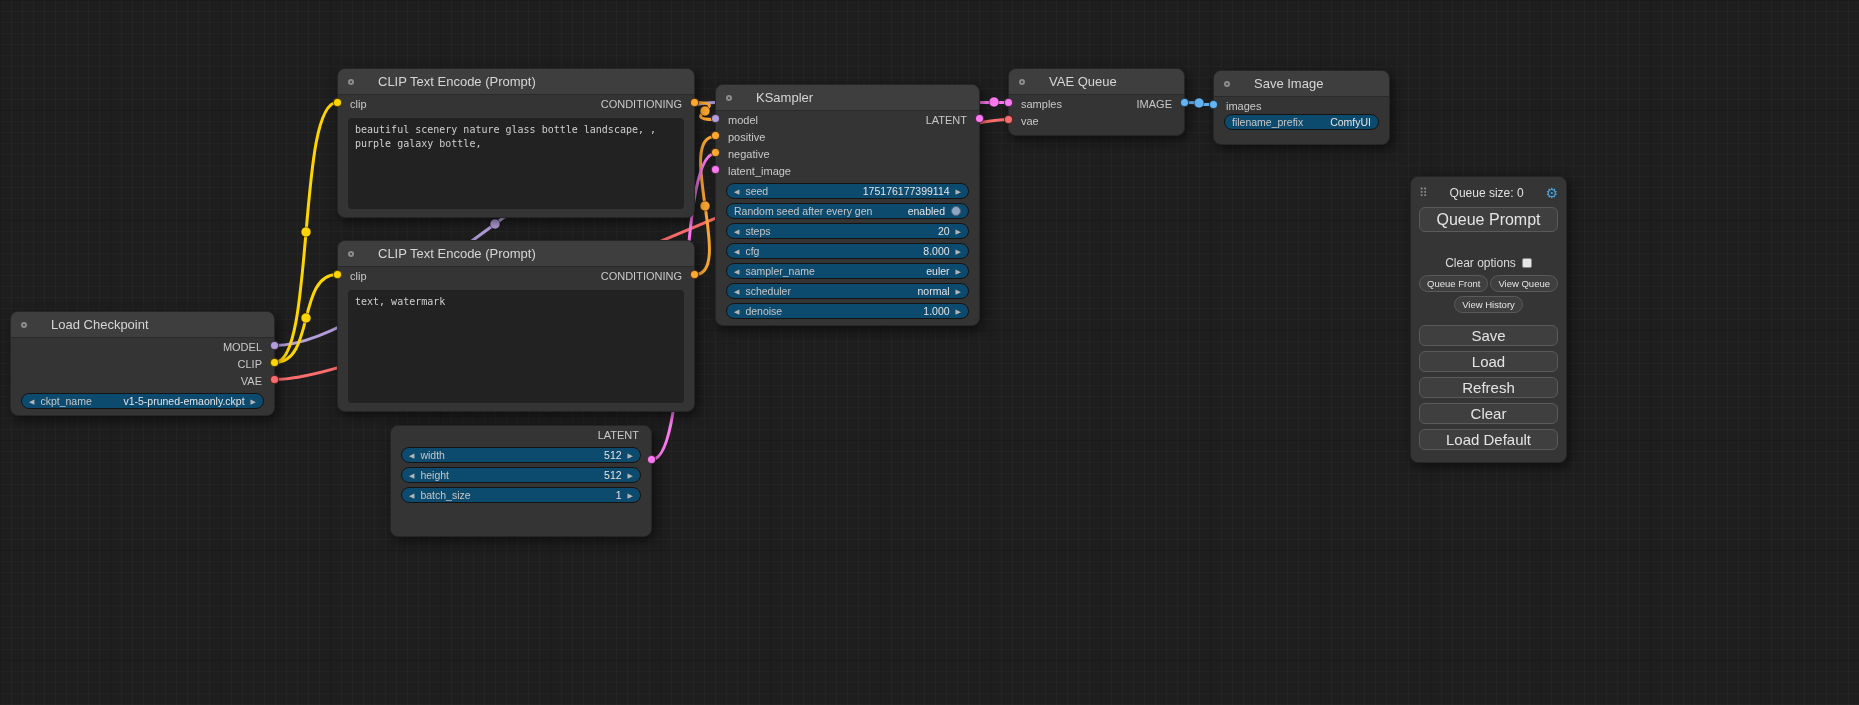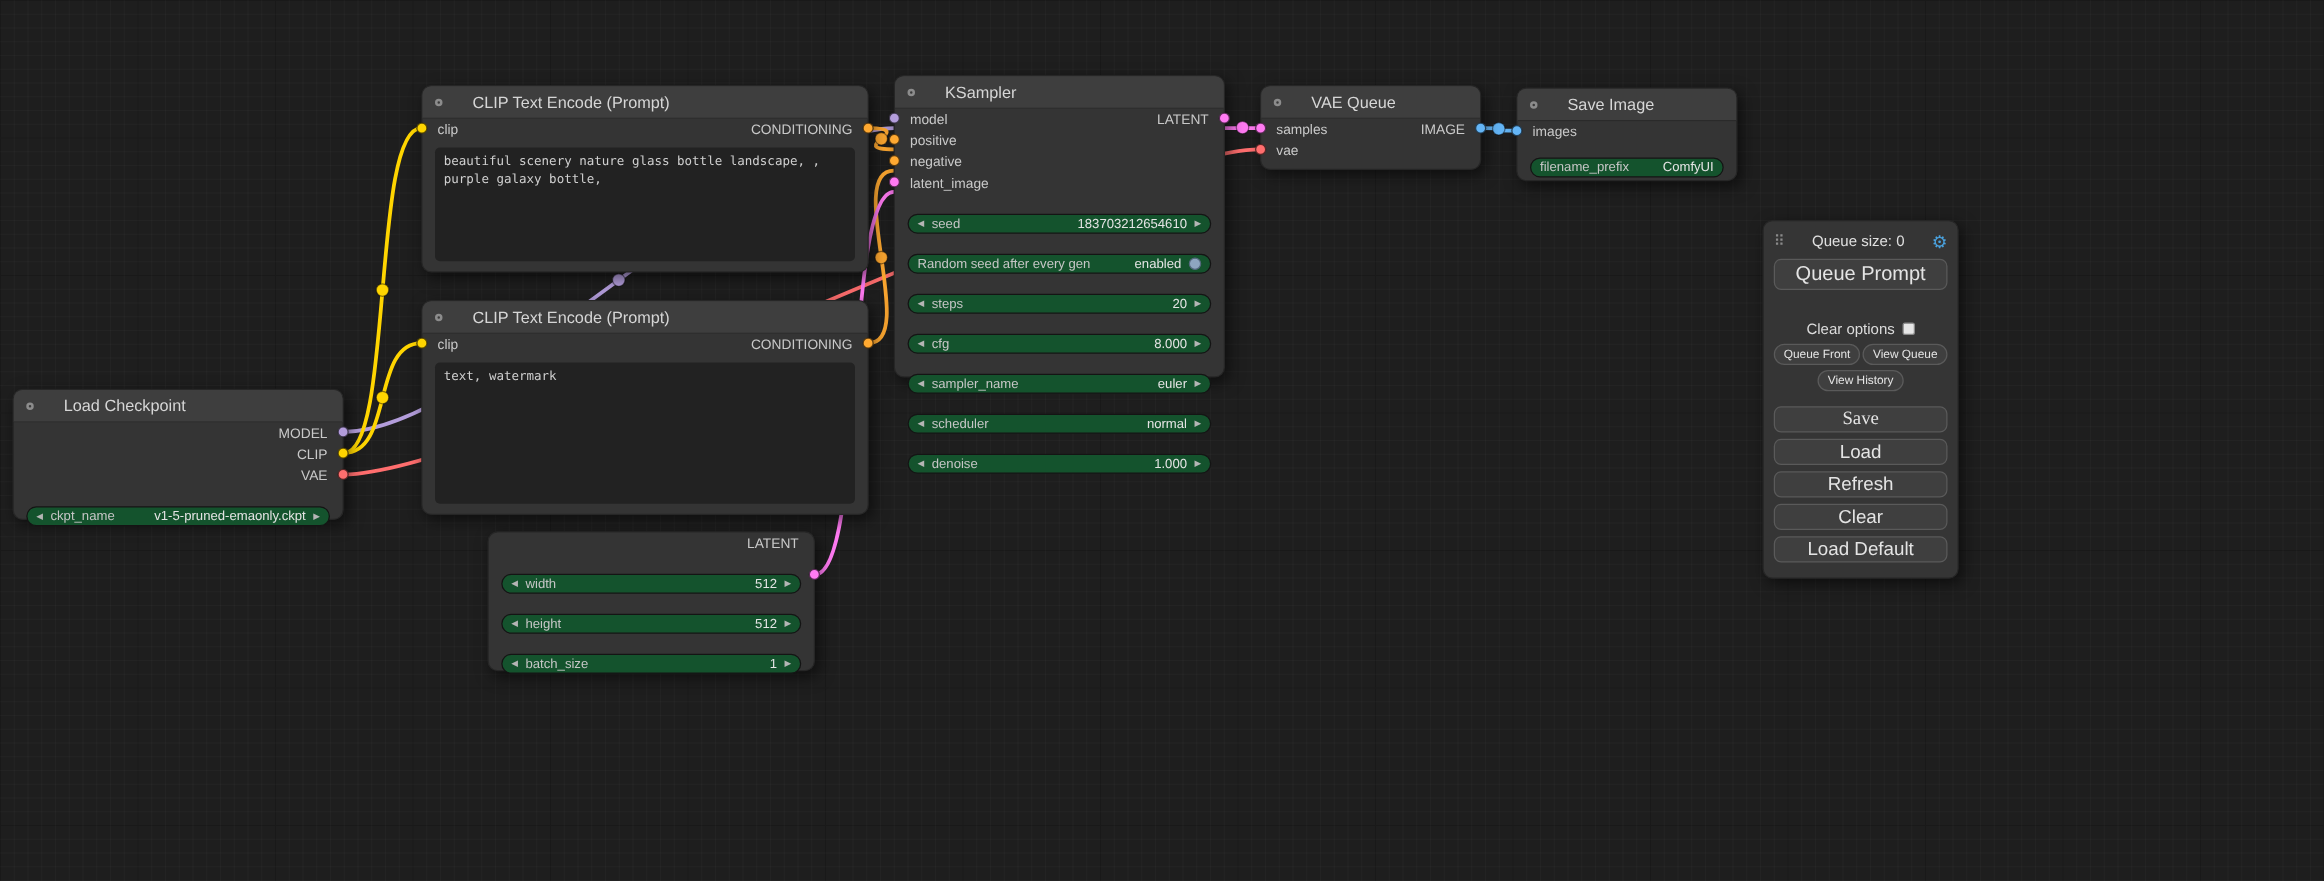--- a/index.html
+++ b/index.html
@@ -32,23 +32,23 @@
   .dot.in  { left:-5px; }
   .dot.out { right:-5px; }
   .c-model  { background:#B39DDB; }
   .c-clip   { background:#FFD500; }
   .c-vae    { background:#FF6E6E; }
   .c-cond   { background:#FFA931; }
   .c-latent { background:#FF7AF2; }
   .c-image  { background:#64B5F6; }
 
   .widgets { display:flex; flex-direction:column; gap:4px; padding:4px 10px 0; }
-  .widget { height:16px; background:#14532d; border:1px solid #141414;
+  .widget { height:16px; background:#0c4a6e; border:1px solid #141414;
             border-radius:8px; display:flex; align-items:center;
-            padding:0 7px; gap:6px; font-size:10.5px; color:#c6c6c6;margin-top:12px; }
+            padding:0 7px; gap:6px; font-size:10.5px; color:#c6c6c6; }
   .warr { font-size:7px; color:#b5b5b5; line-height:1; cursor:pointer; }
   .wvalue { margin-left:auto; color:#e4e4e4; }
   .toggle-dot { width:10px; height:10px; border-radius:50%; background:#8ea6c0;
                 border:1px solid #55687e; flex:0 0 auto; }
 
   .prompt-text { display:block; margin:6px 10px 0; width:calc(100% - 20px);
                  background:#222; border:none; border-radius:4px; resize:none;
                  color:#cfcfcf; font-family:"DejaVu Sans Mono", monospace;
                  font-size:10px; line-height:14px; padding:5px 7px; outline:none; }
 
@@ -58,21 +58,21 @@
            padding:6px 8px 12px; display:flex; flex-direction:column; }
   .panel-header { display:flex; align-items:center; height:20px;
                   color:#e0e0e0; font-size:12px; }
   .drag-handle { color:#8a8a8a; font-size:12px; cursor:grab; }
   .queue-size-label { flex:1; text-align:center; }
   .gear { color:#4aa3e0; font-size:14px; cursor:pointer; }
   .btn { background:#3f3f3f; border:1px solid #5a5a5a; color:#e4e4e4;
          border-radius:6px; font-family:inherit; cursor:pointer; }
   .btn-xl { height:25px; font-size:16px; margin:4px 0 20px; width:100%; }
   .btn-lg { height:21px; font-size:15px; width:100%; margin-top:5px; }
-  .mt10 { margin-top:12px;font-family:Liberation Serif, serif; }
+  .mt10 { margin-top:12px; }
   .extra-row { display:flex; align-items:center; justify-content:center; gap:6px;
                color:#dcdcdc; font-size:12px; height:18px; margin-top:2px; }
   .checkbox { width:10px; height:10px; background:#e6e6e6; border:1px solid #8a8a8a;
               border-radius:2px; cursor:pointer; }
   .btn-sm-row { display:flex; justify-content:space-between; margin-top:3px; }
   .btn-sm { font-size:9.5px; padding:2px 7px; border-radius:9px; }
   .view-history-row { display:flex; justify-content:center; margin-top:4px; }
 </style>
 </head>
 <body>
@@ -179,21 +179,21 @@
       <div class="widget">
         <span class="warr">◀</span>
         <span>batch_size</span>
         <span class="wvalue">1</span>
         <span class="warr">▶</span>
       </div>
     </div>
     <span class="dot out c-latent" style="top:29px"></span>
   </div>
 
-  <div class="node" style="left:715px;top:60px;width:265px;height:242px">
+  <div class="node" style="left:715px;top:84px;width:265px;height:242px">
     <div class="node-title">
       <span class="collapse-dot"></span>
       <span>KSampler</span>
     </div>
     <div class="row between">
       <span>model</span>
       <span>LATENT</span>
     </div>
     <div class="row">
         <span>positive</span>
@@ -201,21 +201,21 @@
     <div class="row">
         <span>negative</span>
       </div>
     <div class="row">
         <span>latent_image</span>
       </div>
     <div class="widgets">
       <div class="widget">
         <span class="warr">◀</span>
         <span>seed</span>
-        <span class="wvalue">183703212654610</span>
+        <span class="wvalue">175176177399114</span>
         <span class="warr">▶</span>
       </div>
       <div class="widget">
         <span>Random seed after every gen</span>
         <span class="wvalue">enabled</span>
         <span class="toggle-dot"></span>
       </div>
       <div class="widget">
         <span class="warr">◀</span>
         <span>steps</span>

